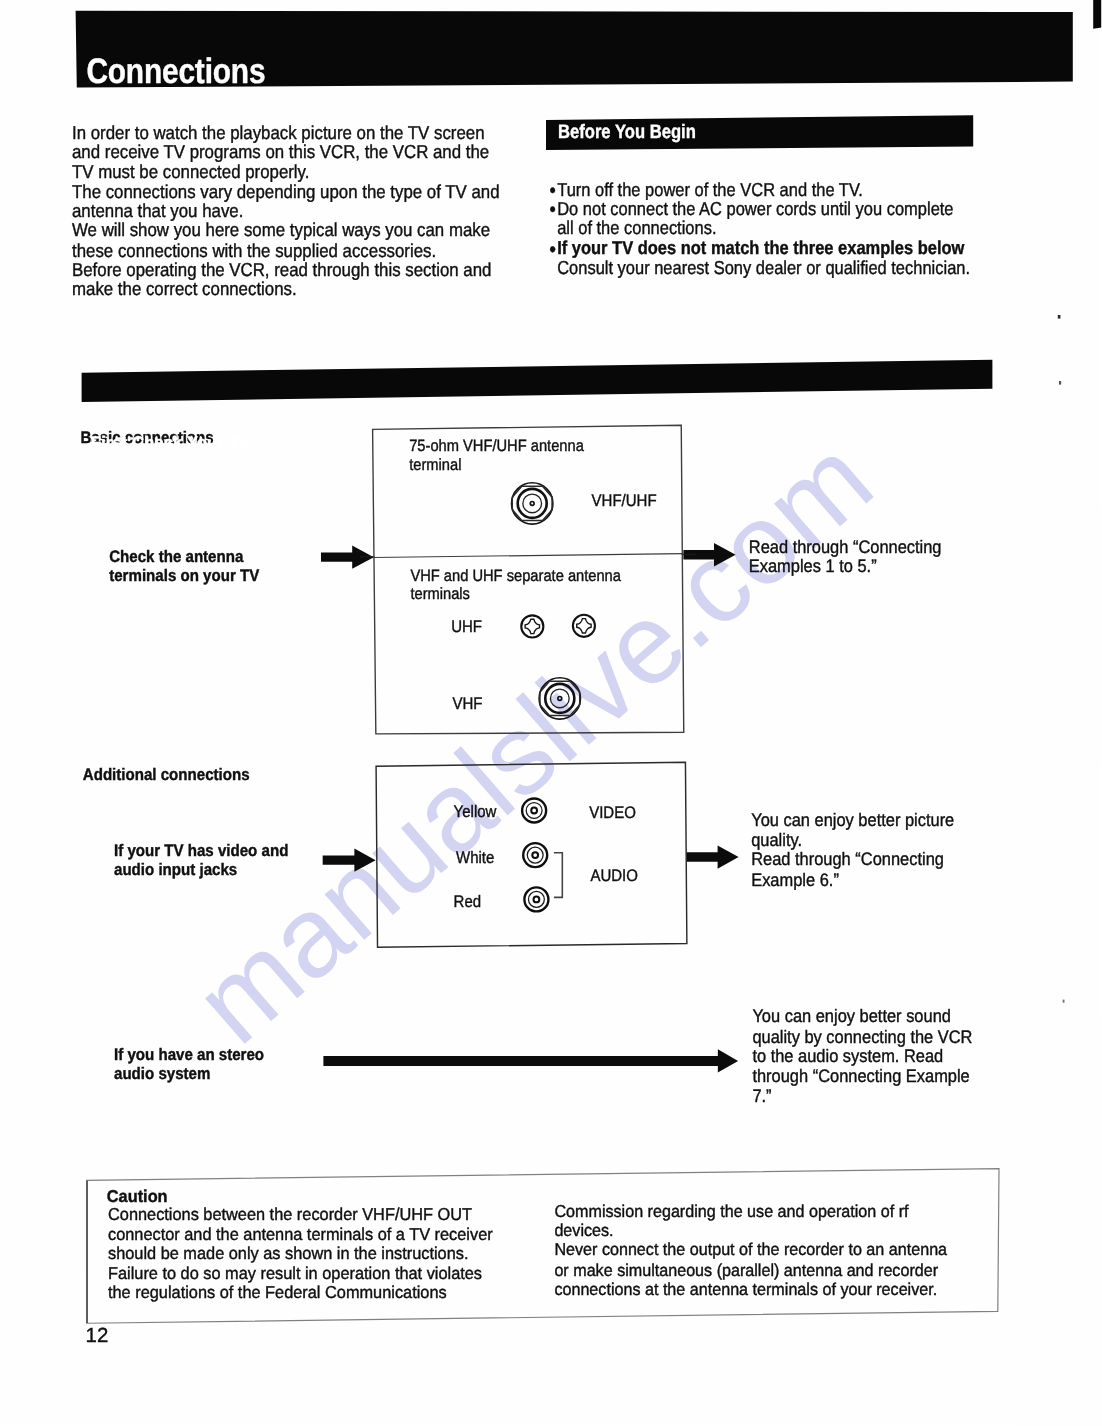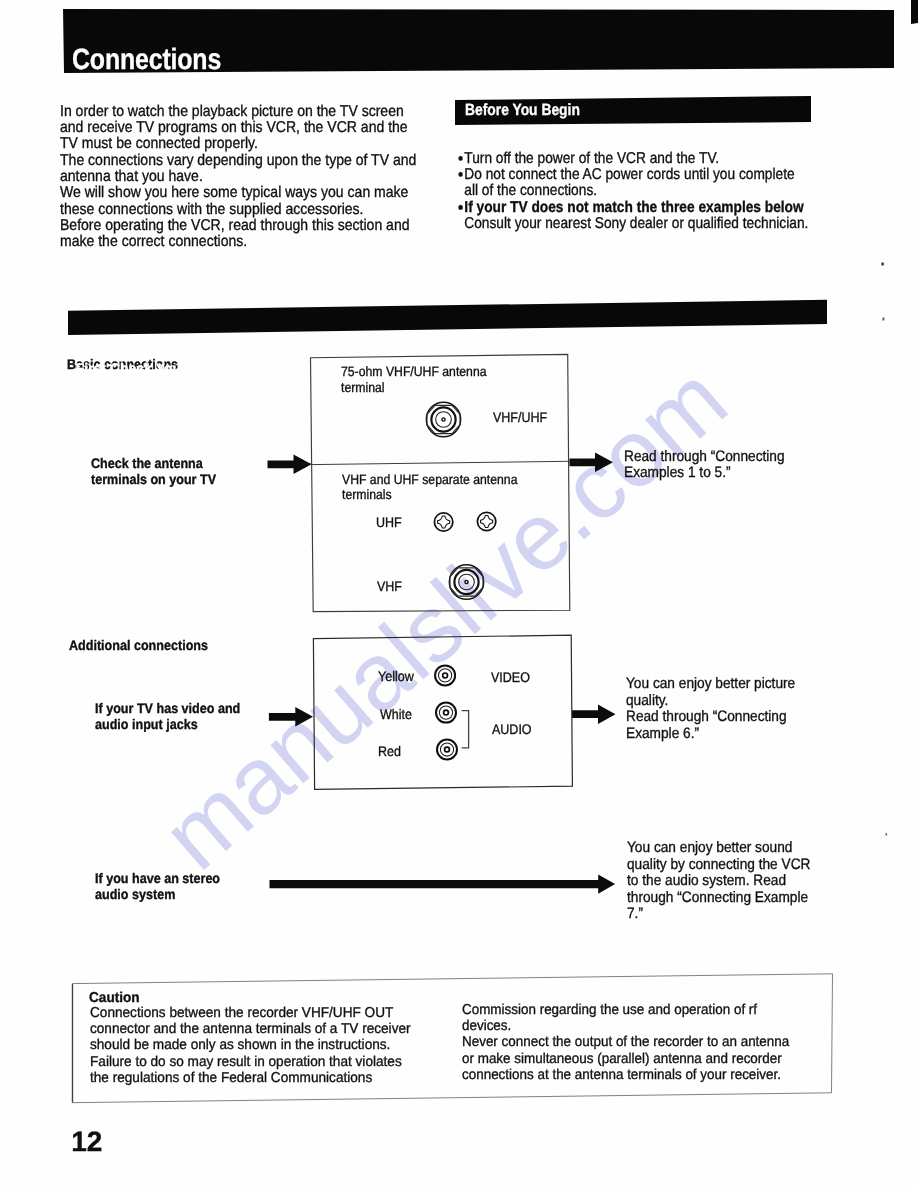--- a/index.html
+++ b/index.html
@@ -59,21 +59,21 @@
         transform:scaleX(0.90);transform-origin:0 0;}
 
   svg{display:block;overflow:visible;}
 
   
   #caution{position:absolute;left:0;top:0;width:0;height:0;}
   #caution .ct{position:absolute;font-size:14.3px;line-height:16.3px;white-space:pre;
                transform:scaleX(0.952);transform-origin:0 0;}
   #caut-r{transform:scaleX(0.94) !important;transform-origin:0 0;}
 
-  #pgnum{position:absolute;left:71.3px;top:1134px;font-size:28px;font-weight:700;line-height:16px;}
+  #pgnum{position:absolute;left:71.3px;top:1105px;font-size:17px;font-weight:400;line-height:16px;}
 </style>
 </head>
 <body>
 
 <div id="page">
 
   <div id="wm">
       <div class="wmtxt" style="left:178px;top:850px;font-size:95px;transform:rotate(-41deg);transform-origin:0 0;">manualslive.com</div>
     </div>
 

